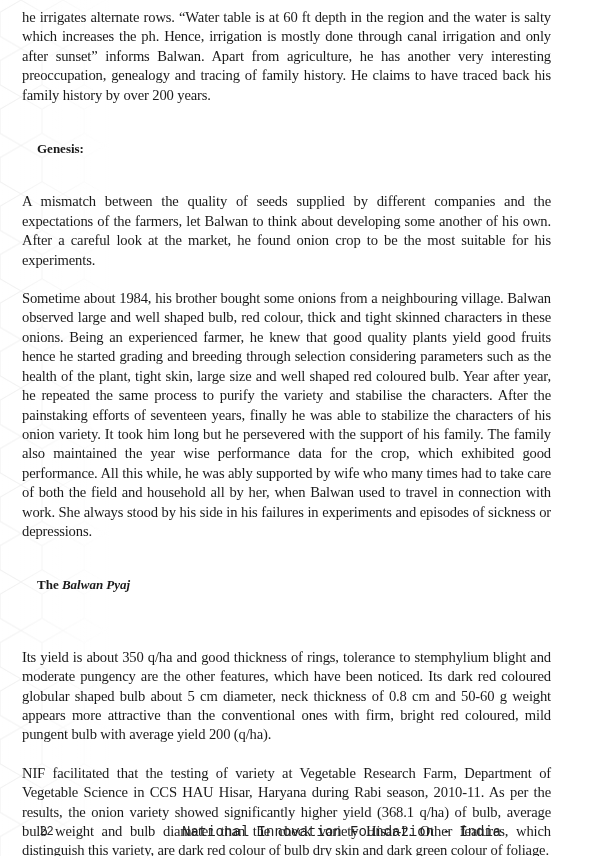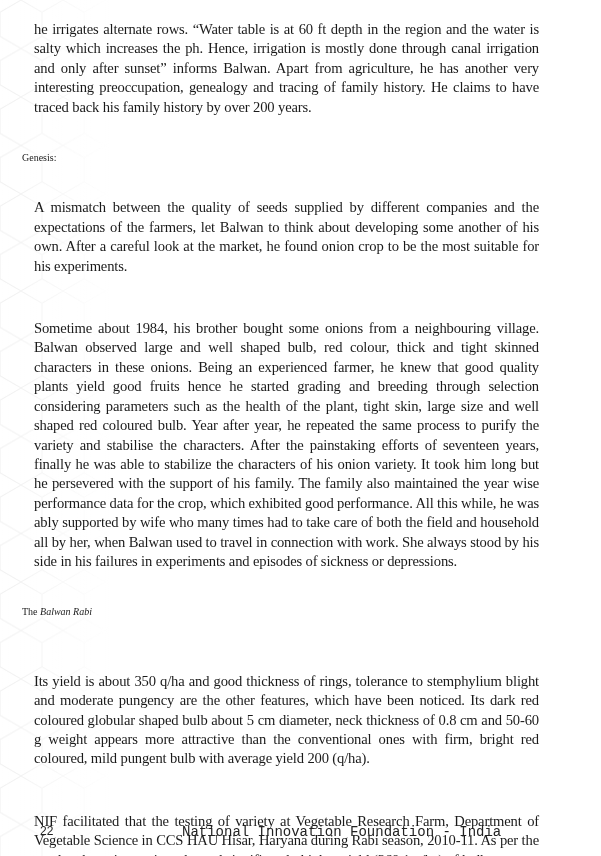--- a/index.html
+++ b/index.html
@@ -11,32 +11,32 @@
     color: #1a1a1a;
   }
   .hex-bg {
     position: absolute; left: 0; top: 0; width: 110px; height: 856px;
     opacity: 0.55; pointer-events: none;
   }
   .page {
     position: absolute; left: 22px; top: 8px; width: 529px;
   }
   p {
-    margin: 12px;
+    margin: 0;
     font-size: 14.6px;
     line-height: 19.4px;
     text-align: justify;
     letter-spacing: -0.15px;
   }
   .gap { height: 19px; }
   h2 {
-    margin: 0;
-    font-size: 10px;
+    margin: 15px;
+    font-size: 13px;
     line-height: 19.4px;
-    font-weight: normal;
+    font-weight: bold;
   }
   h2 .ital { font-style: italic; }
   .footer {
     position: absolute; left: 22px; top: 824px; width: 529px;
     font-size: 11.5px; color: #222;
   }
   .page-num { position: absolute; left: 18px; top: 0; font-family: "Liberation Sans", sans-serif; font-size: 12px; }
   .footer-title { position: absolute; left: 160px; top: 0; font-family: Liberation Mono, monospace; font-size: 14px; }
 </style>
 </head>
@@ -58,21 +58,21 @@
 
 <div class="page">
   <p>he irrigates alternate rows. “Water table is at 60 ft depth in the region and the water is salty which increases the ph. Hence, irrigation is mostly done through canal irrigation and only after sunset” informs Balwan. Apart from agriculture, he has another very interesting preoccupation, genealogy and tracing of family history. He claims to have traced back his family history by over 200 years.</p>
   <div class="gap"></div>
   <h2>Genesis:</h2>
   <div class="gap"></div>
   <p>A mismatch between the quality of seeds supplied by different companies and the expectations of the farmers, let Balwan to think about developing some another of his own. After a careful look at the market, he found onion crop to be the most suitable for his experiments.</p>
   <div class="gap"></div>
   <p>Sometime about 1984, his brother bought some onions from a neighbouring village. Balwan observed large and well shaped bulb, red colour, thick and tight skinned characters in these onions. Being an experienced farmer, he knew that good quality plants yield good fruits hence he started grading and breeding through selection considering parameters such as the health of the plant, tight skin, large size and well shaped red coloured bulb. Year after year, he repeated the same process to purify the variety and stabilise the characters. After the painstaking efforts of seventeen years, finally he was able to stabilize the characters of his onion variety.  It took him long but he persevered with the support of his family. The family also maintained the year wise performance data for the crop, which exhibited good performance. All this while, he was ably supported by wife who many times had to take care of both the field and household all by her, when Balwan used to travel in connection with work. She always stood by his side in his failures in experiments and episodes of sickness or depressions.</p>
   <div class="gap"></div>
-  <h2><span>The </span><span class="ital">Balwan Rabi</span></h2>
+  <h2><span>The </span><span class="ital">Balwan Pyaj</span></h2>
   <div class="gap"></div>
   <div class="gap"></div>
   <p>Its yield is about 350 q/ha and good thickness of rings, tolerance to stemphylium blight and moderate pungency are the other features, which have been noticed. Its dark red coloured globular shaped bulb about 5 cm diameter, neck thickness of 0.8 cm and 50-60 g weight appears more attractive than the conventional ones with firm, bright red coloured, mild pungent bulb with average yield 200 (q/ha).</p>
   <div class="gap"></div>
   <p>NIF facilitated that the testing of variety at Vegetable Research Farm, Department of Vegetable Science in CCS HAU Hisar, Haryana during Rabi season, 2010-11. As per the results, the onion variety showed significantly higher yield (368.1 q/ha) of bulb, average bulb weight and bulb diameter than the check variety Hisar-2. Other features, which distinguish this variety, are dark red colour of bulb dry skin and dark green colour of foliage.</p>
   <div class="gap"></div>
 
 </div>
 
 <div class="footer">

